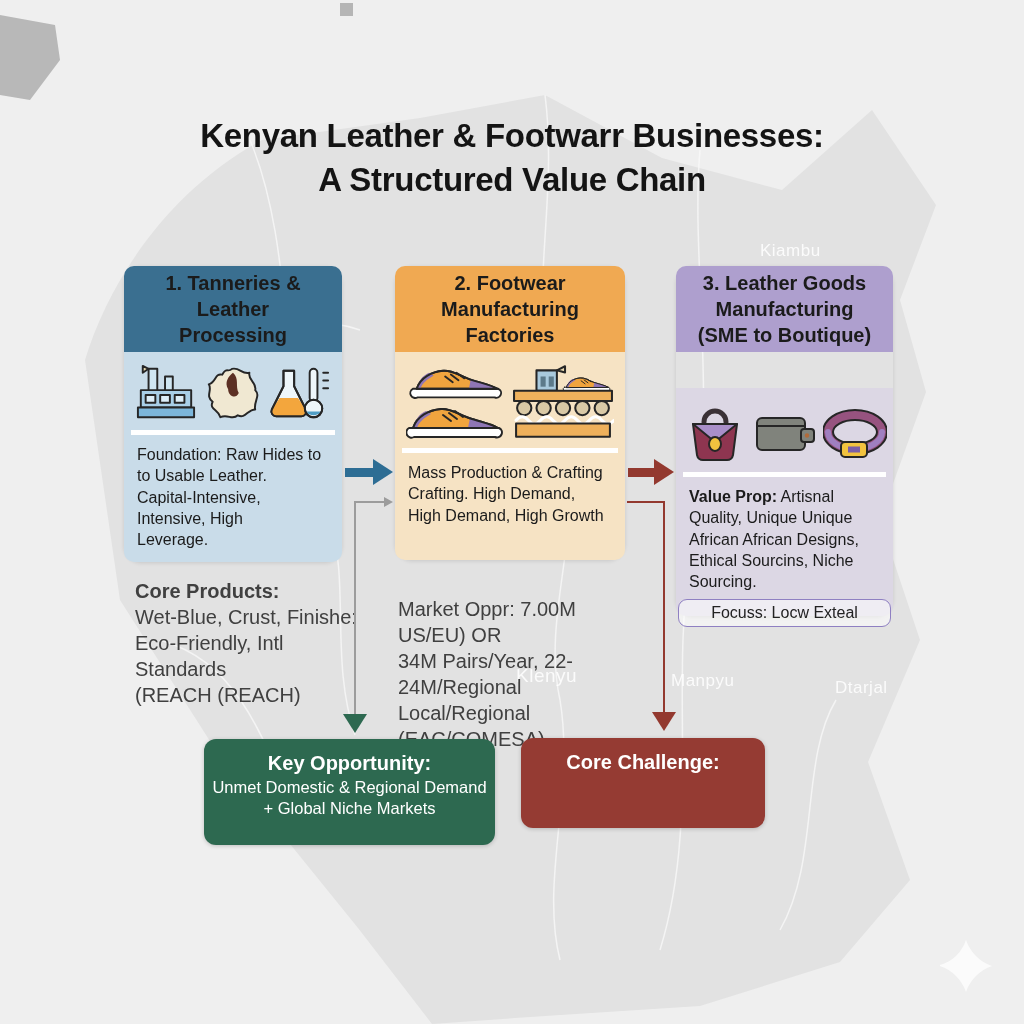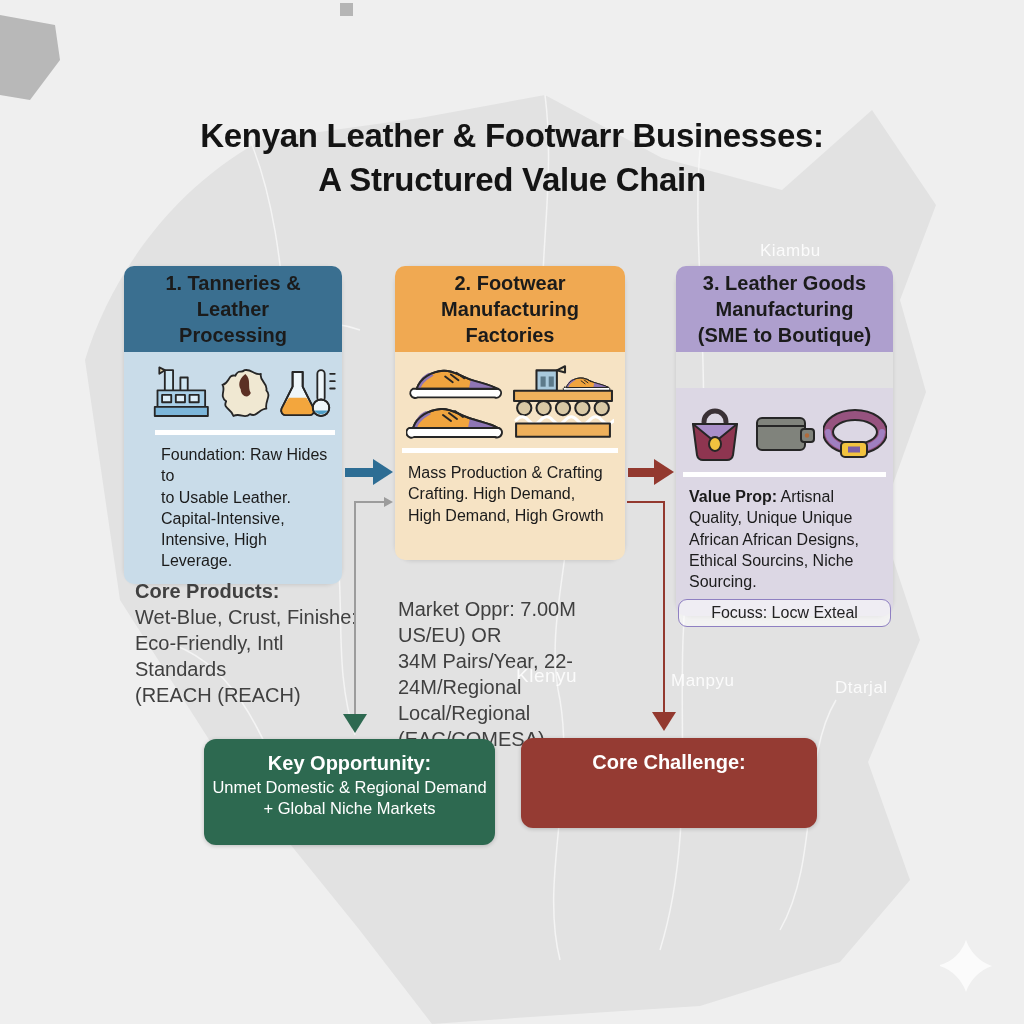--- a/index.html
+++ b/index.html
@@ -68,21 +68,21 @@
 
   <div class="title">
     <div>Kenyan Leather &amp; Footwarr Businesses:</div>
     <div>A Structured Value Chain</div>
   </div>
 
   <div class="stage s1" style="left:124px;top:266px;width:218px;">
     <div class="stage-header pre">1. Tanneries &amp;
 Leather
 Processing</div>
-    <div class="stage-body" style="min-height:204px;padding-left:24px;">
+    <div class="stage-body" style="min-height:204px;">
       <div class="icons-row">
         <svg width="62" height="60" viewBox="0 0 64 60">
           <g class="icon-outline">
             <rect x="14" y="4" width="9" height="24" fill="#cfe6f2"></rect>
             <path d="M14 4 L8 1 L8 8 Z" fill="#e8d9b0"></path>
             <rect x="31" y="12" width="8" height="16" fill="#cfe6f2"></rect>
             <rect x="6" y="26" width="52" height="18" fill="#a9cfe7"></rect>
             <rect x="11" y="31" width="10" height="8" fill="#ddeef8"></rect>
             <rect x="26" y="31" width="10" height="8" fill="#ddeef8"></rect>
             <rect x="41" y="31" width="10" height="8" fill="#ddeef8"></rect>
@@ -234,17 +234,17 @@
 
   <div class="arrow-shaft" style="left:627px;top:501px;width:37px;height:2px;background:#93392f;"></div>
   <div class="arrow-shaft" style="left:663px;top:501px;width:2px;height:211px;background:#93392f;"></div>
   <div class="tri-down" style="left:652px;top:712px;border-top:19px solid #93392f;"></div>
 
   <div class="bottom-box opportunity" style="left:204px;top:739px;width:291px;height:106px;">
     <div class="bb-title">Key Opportunity:</div>
     <div class="bb-body pre">Unmet Domestic &amp; Regional Demand
 + Global Niche Markets</div>
   </div>
-  <div class="bottom-box challenge" style="left:521px;top:738px;width:296px;height:90px;">
+  <div class="bottom-box challenge" style="left:521px;top:738px;width:244px;height:90px;">
     <div class="bb-title">Core Challenge:</div>
   </div>
 
 </div>
 
 </body></html>

